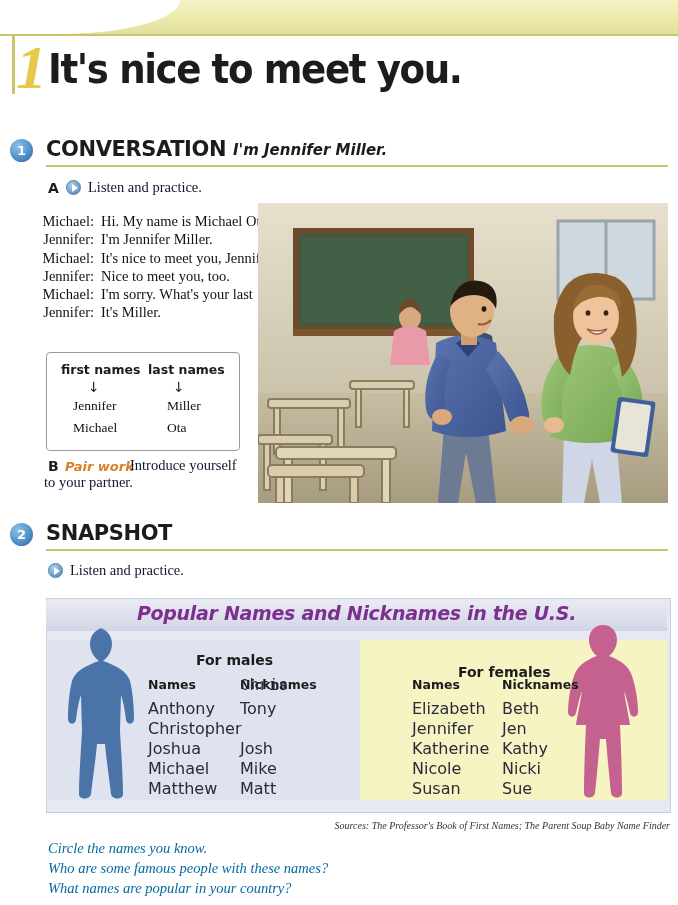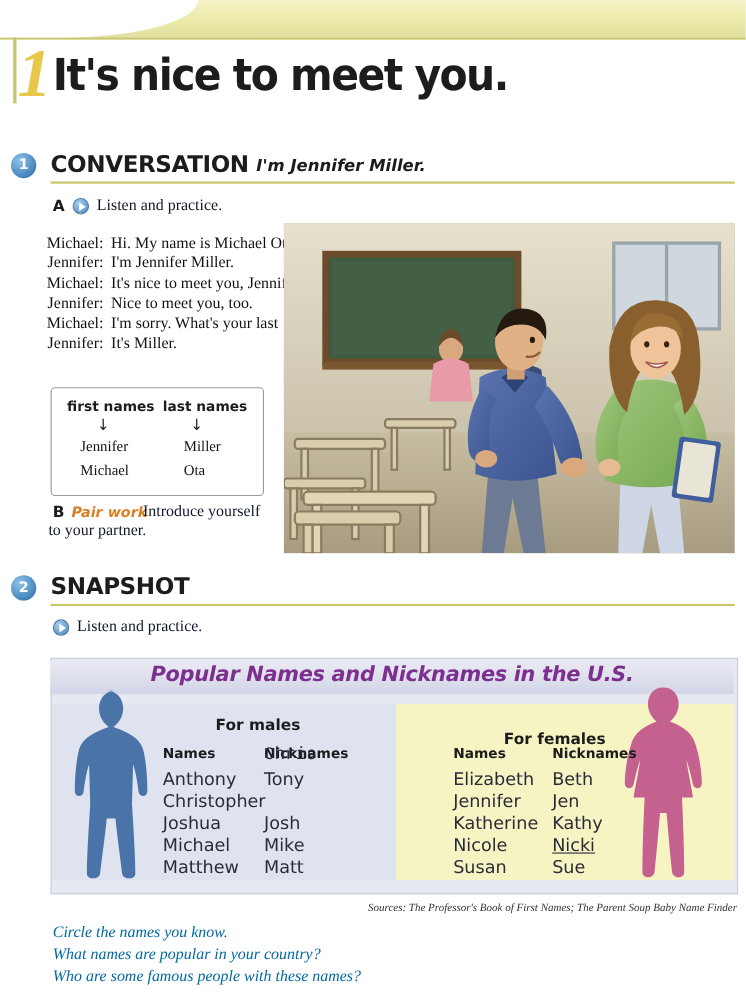--- a/index.html
+++ b/index.html
@@ -524,23 +524,23 @@
 <div class="col-head" style="left:412px; top:677px;">Names</div>
 <div class="col-head" style="left:502px; top:677px;">Nicknames</div>
 
 <div class="cell-name" style="left:412px; top:699px;">Elizabeth</div>
 <div class="cell-name" style="left:502px; top:699px;">Beth</div>
 <div class="cell-name" style="left:412px; top:719px;">Jennifer</div>
 <div class="cell-name" style="left:502px; top:719px;">Jen</div>
 <div class="cell-name" style="left:412px; top:739px;">Katherine</div>
 <div class="cell-name" style="left:502px; top:739px;">Kathy</div>
 <div class="cell-name" style="left:412px; top:759px;">Nicole</div>
-<div class="cell-name" style="left:502px; top:759px;text-decoration:underline;">Nicki</div>
+<div class="cell-name" style="left:502px; top:759px;">Nicki</div>
 <div class="cell-name" style="left:412px; top:779px;">Susan</div>
 <div class="cell-name" style="left:502px; top:779px;">Sue</div>
 
 <div class="sources">Sources: The Professor's Book of First Names; The Parent Soup Baby Name Finder</div>
 
 <div class="questions">
   <div>Circle the names you know.</div>
+  <div>Who are some famous people with these names?</div>
   <div>What names are popular in your country?</div>
-  <div>Who are some famous people with these names?</div>
 </div>
 
 </body></html>

